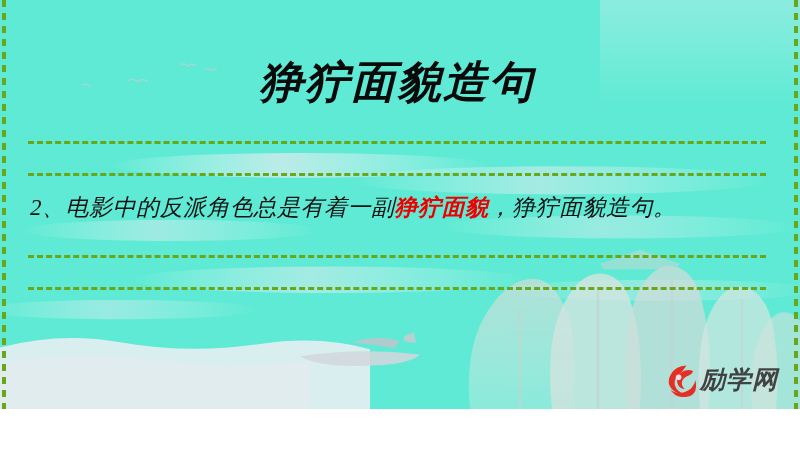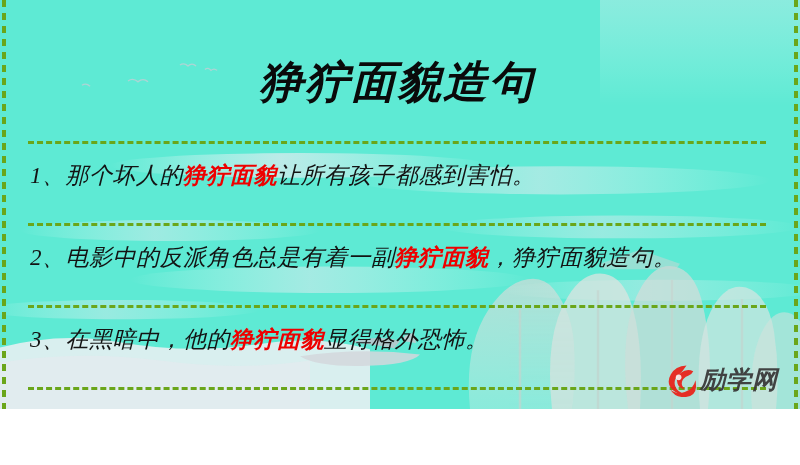--- a/index.html
+++ b/index.html
@@ -197,35 +197,29 @@
 
   <div class="edge-dash left"></div>
   <div class="edge-dash right"></div>
 
   <div class="content">
 
     <h1 class="title">狰狞面貌造句</h1>
 
     <hr class="divider d1">
 
-    <p class="sentence">
-      <span>1、</span><span>那个坏人的</span><span class="kw">狰狞面貌</span><span>让所有孩子都感到害怕。</span>
-    </p>
 
     <hr class="divider d2">
 
     <p class="sentence">
       <span>2、</span><span>电影中的反派角色总是有着一副</span><span class="kw">狰狞面貌</span><span>，狰狞面貌造句。</span>
     </p>
 
     <hr class="divider d3">
 
-    <p class="sentence">
-      <span>3、</span><span>在黑暗中，他的</span><span class="kw">狰狞面貌</span><span>显得格外恐怖。</span>
-    </p>
 
     <hr class="divider d4">
 
   </div>
 
   <div class="logo">
     <svg class="logo-mark" viewBox="0 0 64 64" xmlns="http://www.w3.org/2000/svg">
       <path d="M40 8 q-20 1 -28 16 q-9 16 4 28 q10 9 22 7 q-14 -3 -18 -14 q-4 -12 6 -20 q7 -6 14 -17 Z" fill="#e8251c"></path>
       <path d="M52 18 q-12 -5 -22 3 q-10 8 -6 19 q3 9 13 10 q-7 -6 -5 -13 q2 -8 11 -11 q7 -3 9 -8 Z" fill="#e8251c"></path>
       <path d="M56 34 q-4 16 -19 21 q-16 5 -26 -5 q9 16 28 14 q17 -2 18 -18 q0 -7 -1 -12 Z" fill="#e8251c"></path>

